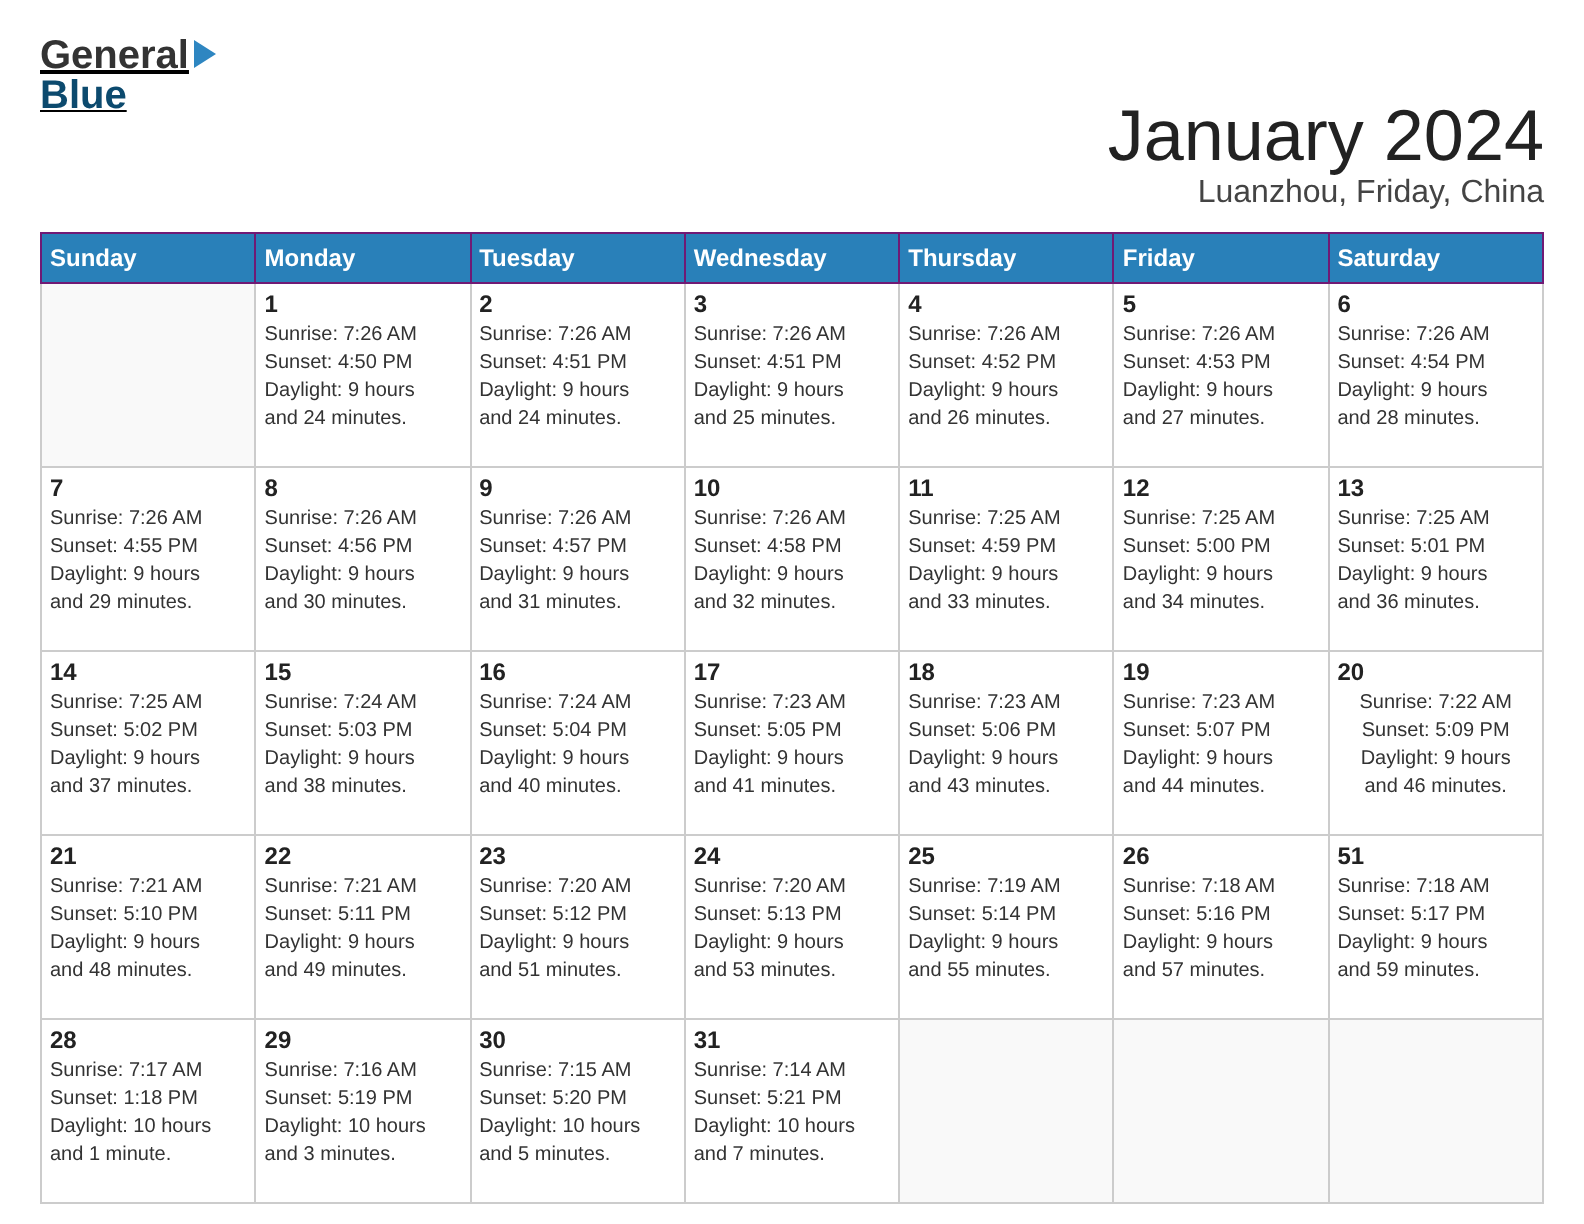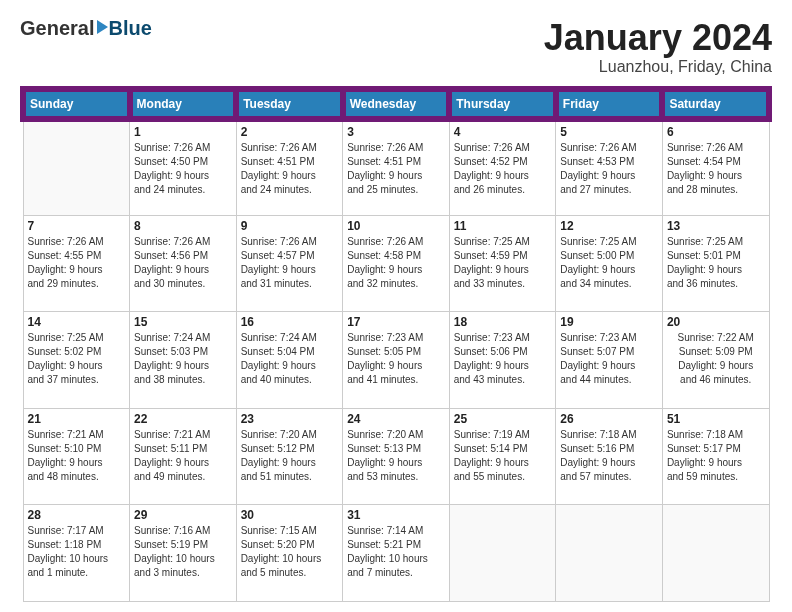--- a/index.html
+++ b/index.html
@@ -21,43 +21,44 @@
       display: flex;
       justify-content: space-between;
       align-items: flex-start;
       margin-bottom: 10px;
     }
     .title-block {
       text-align: right;
     }
     .title-month {
       font-size: 36px;
-      font-weight: bold;
+      font-weight: normal;
       color: #222;
       line-height: 1.1;
+      margin-top: 30px;
     }
     .title-location {
       font-size: 16px;
       color: #444;
     }
     .calendar {
       flex: 1;
       border: 1px solid #ccc;
       border-collapse: collapse;
       width: 100%;
       table-layout: fixed;
     }
     .calendar th {
       background: #2980b9;
       color: #fff;
       font-size: 12px;
       font-weight: bold;
       padding: 5px 4px;
       text-align: left;
-      border: 6px solid #701a75;
+      border: 1px solid #701a75;
     }
     .calendar td {
       vertical-align: top;
       border: 1px solid #ccc;
       padding: 3px 4px;
       font-size: 10px;
       color: #333;
       height: 86px;
     }
     .calendar td.empty {
@@ -70,22 +71,23 @@
       display: block;
       margin-bottom: 2px;
     }
     .day-info {
       font-size: 10px;
       color: #333;
       line-height: 1.4;
     }
     .logo-wrapper {
       display: flex;
-      flex-direction: row;
+      flex-direction: column;
       line-height: 1;
+      text-decoration: underline;
     }
     .logo-row1 {
       display: flex;
       align-items: center;
     }
     .logo-arrow {
       width: 0;
       height: 0;
       border-top: 7px solid transparent;
       border-bottom: 7px solid transparent;

